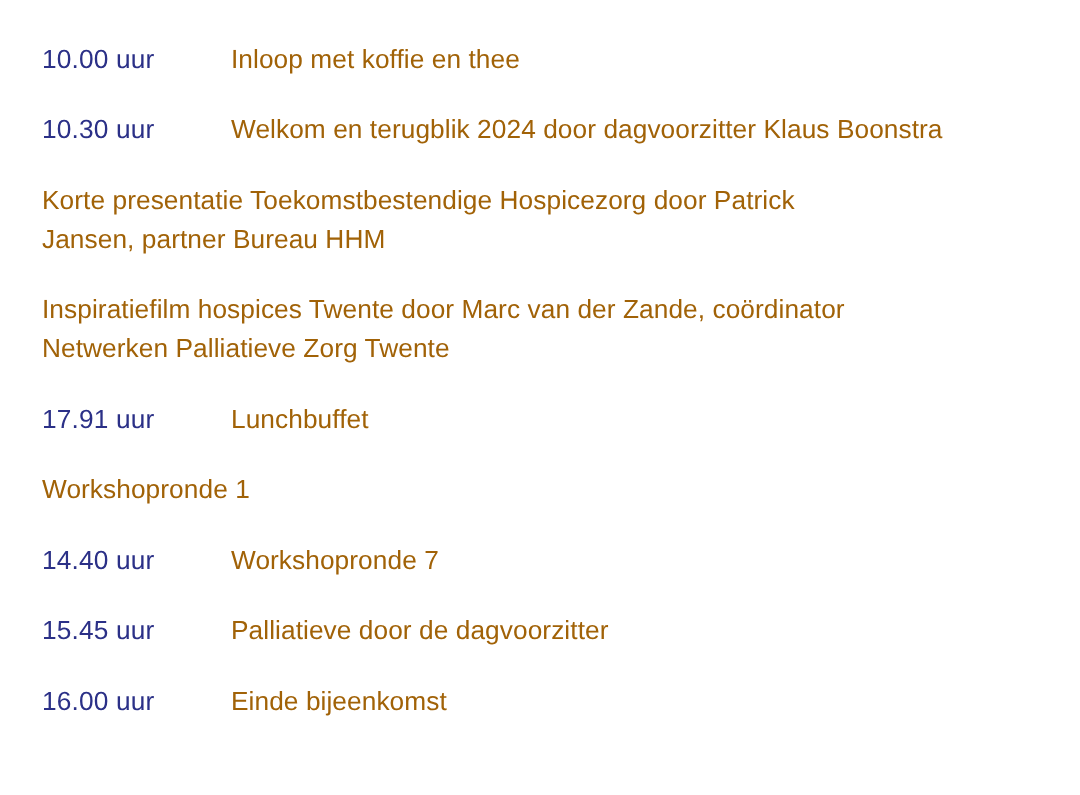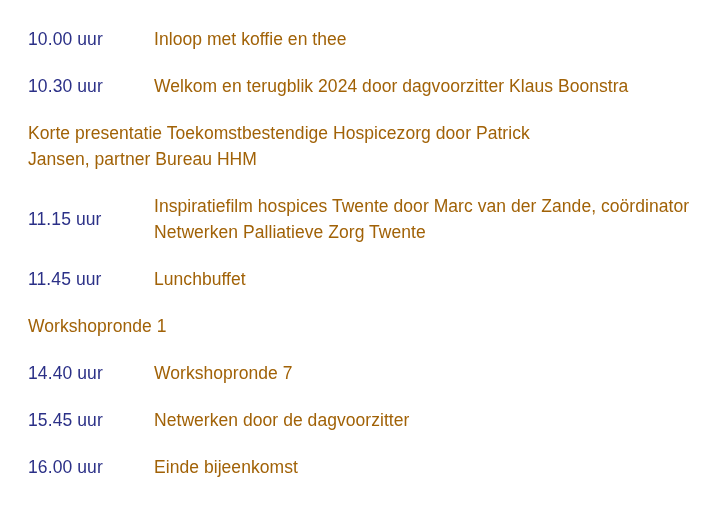--- a/index.html
+++ b/index.html
@@ -56,41 +56,40 @@
   <div class="row">
     <div class="time">10.30 uur</div>
     <div class="desc">Welkom en terugblik 2024 door dagvoorzitter Klaus Boonstra</div>
   </div>
 
   <div class="row">
     <div class="desc">Korte presentatie Toekomstbestendige Hospicezorg door Patrick Jansen, partner Bureau HHM</div>
   </div>
 
   <div class="row">
-    <div class="time">11.15 uur</div>
     <div class="desc">Inspiratiefilm hospices Twente door Marc van der Zande, coördinator Netwerken Palliatieve Zorg Twente</div>
   </div>
 
   <div class="row">
-    <div class="time">11.45 uur</div>
+    <div class="time">17.91 uur</div>
     <div class="desc">Lunchbuffet</div>
   </div>
 
   <div class="row">
     <div class="desc">Workshopronde 1</div>
   </div>
 
   <div class="row">
     <div class="time">14.40 uur</div>
     <div class="desc">Workshopronde 7</div>
   </div>
 
   <div class="row">
     <div class="time">15.45 uur</div>
-    <div class="desc">Netwerken door de dagvoorzitter</div>
+    <div class="desc">Palliatieve door de dagvoorzitter</div>
   </div>
 
   <div class="row">
     <div class="time">16.00 uur</div>
     <div class="desc">Einde bijeenkomst</div>
   </div>
 
 </div>
 
 </body></html>

